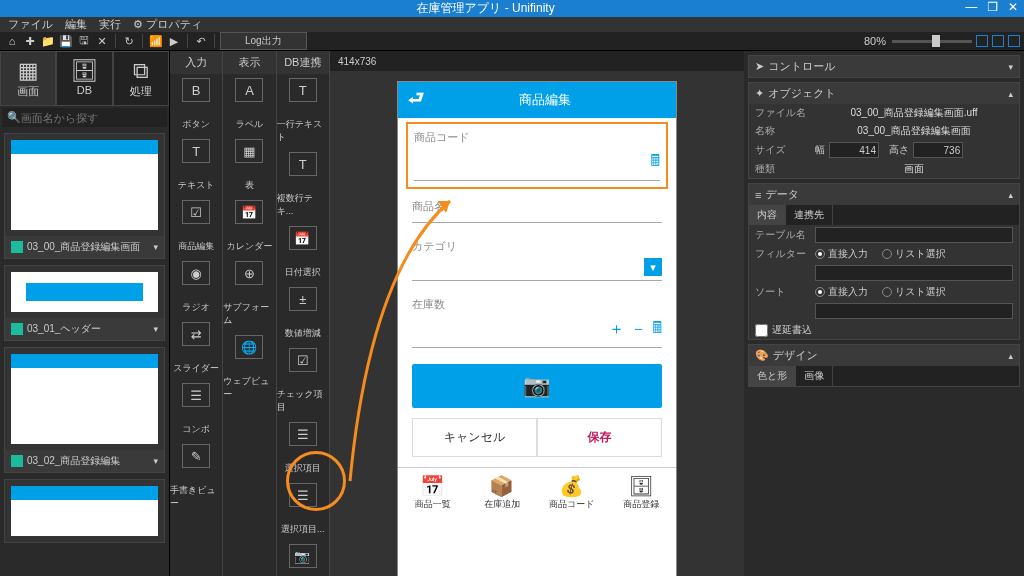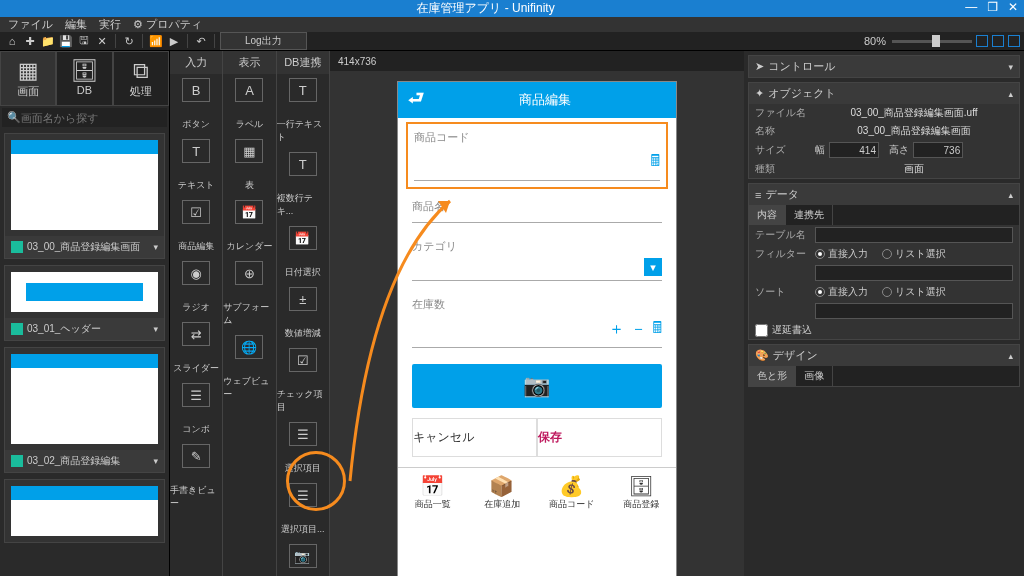--- a/index.html
+++ b/index.html
@@ -52,21 +52,21 @@
 .ph-hdr .back { font-size: 18px; font-weight: bold; }
 .ph-hdr .tt { flex: 1; text-align: center; font-size: 13px; }
 .ph-body { padding: 10px 14px; }
 .fld { margin-bottom: 16px; }
 .fld .flbl { font-size: 11px; color: #888; }
 .fld .frow { display: flex; align-items: center; justify-content: flex-end; border-bottom: 1px solid #aaa; padding: 4px 0; }
 .fld .fic { color: #00a0e9; font-size: 16px; margin-left: 6px; }
 .fld.hl { border: 2px solid #f68b1e; padding: 6px; margin: -6px -6px 10px -6px; }
 .cam { background: #00a0e9; height: 44px; display: flex; align-items: center; justify-content: center; color: #fff; font-size: 22px; border-radius: 2px; }
 .btns { display: flex; margin-top: 10px; }
-.btns .b { flex: 1; padding: 10px 0; font-size: 12px; border: 1px solid #ddd; cursor: pointer; }
+.btns .b { flex: 1; text-align: center; padding: 10px 10px; font-size: 12px; border: 1px solid #ddd; cursor: pointer; }
 .btns .b.p { color: #be185d; font-weight: bold; }
 .nav { display: flex; border-top: 1px solid #ccc; }
 .nav .n { flex: 1; text-align: center; padding: 6px 0; cursor: pointer; }
 .nav .n .nic { font-size: 20px; }
 .nav .n .nl { font-size: 9px; }
 
 .arrow { position: absolute; pointer-events: none; }
 .circle-hl { position: absolute; width: 60px; height: 60px; border: 3px solid #f68b1e; border-radius: 50%; }
 
 .right { width: 280px; background: #2a2a2a; display: flex; flex-direction: column; gap: 4px; padding: 4px; }

